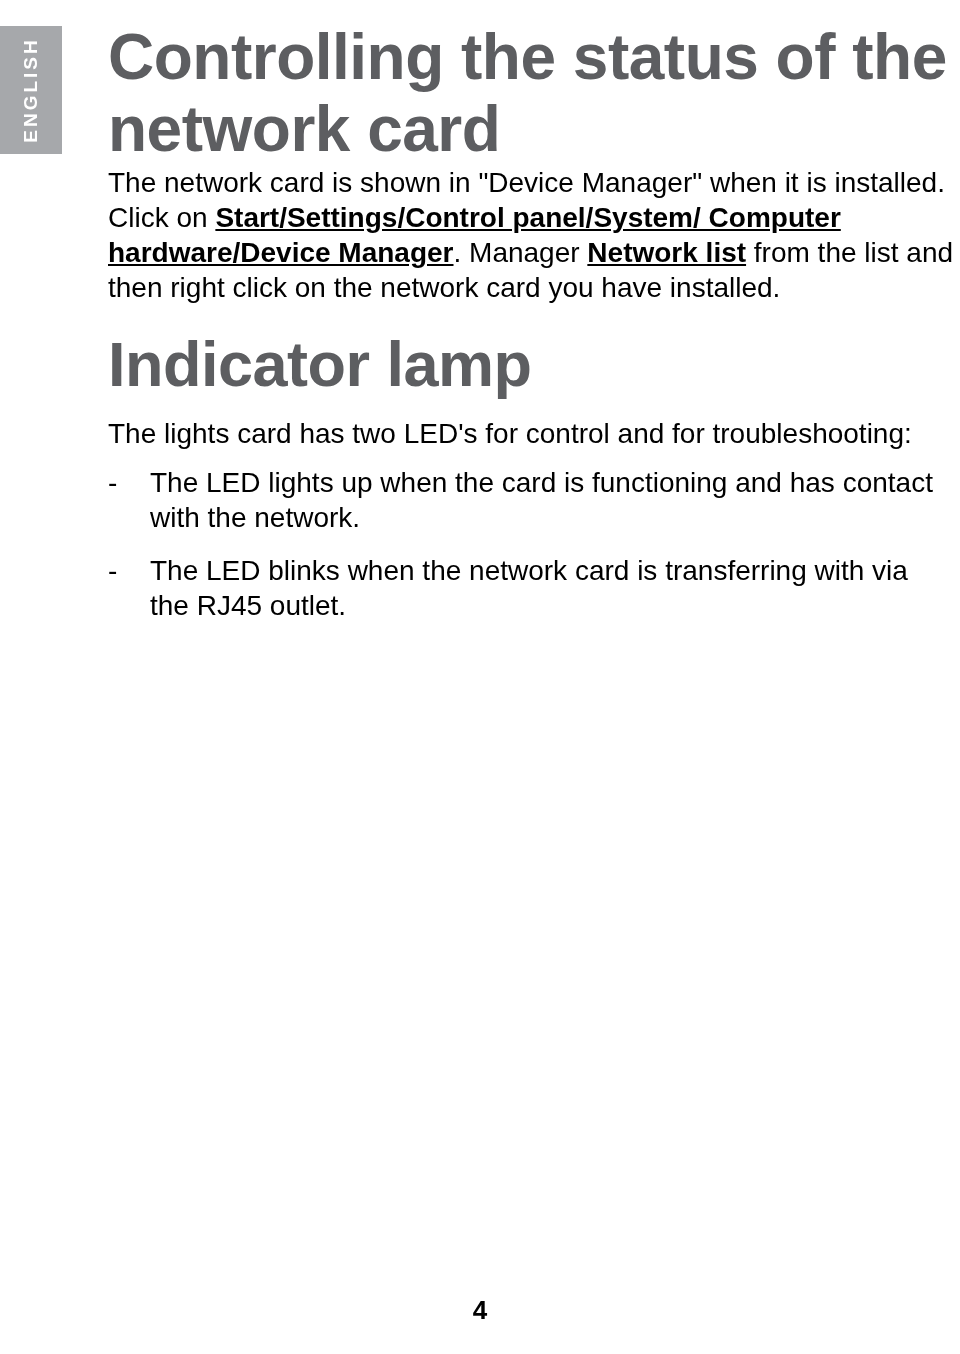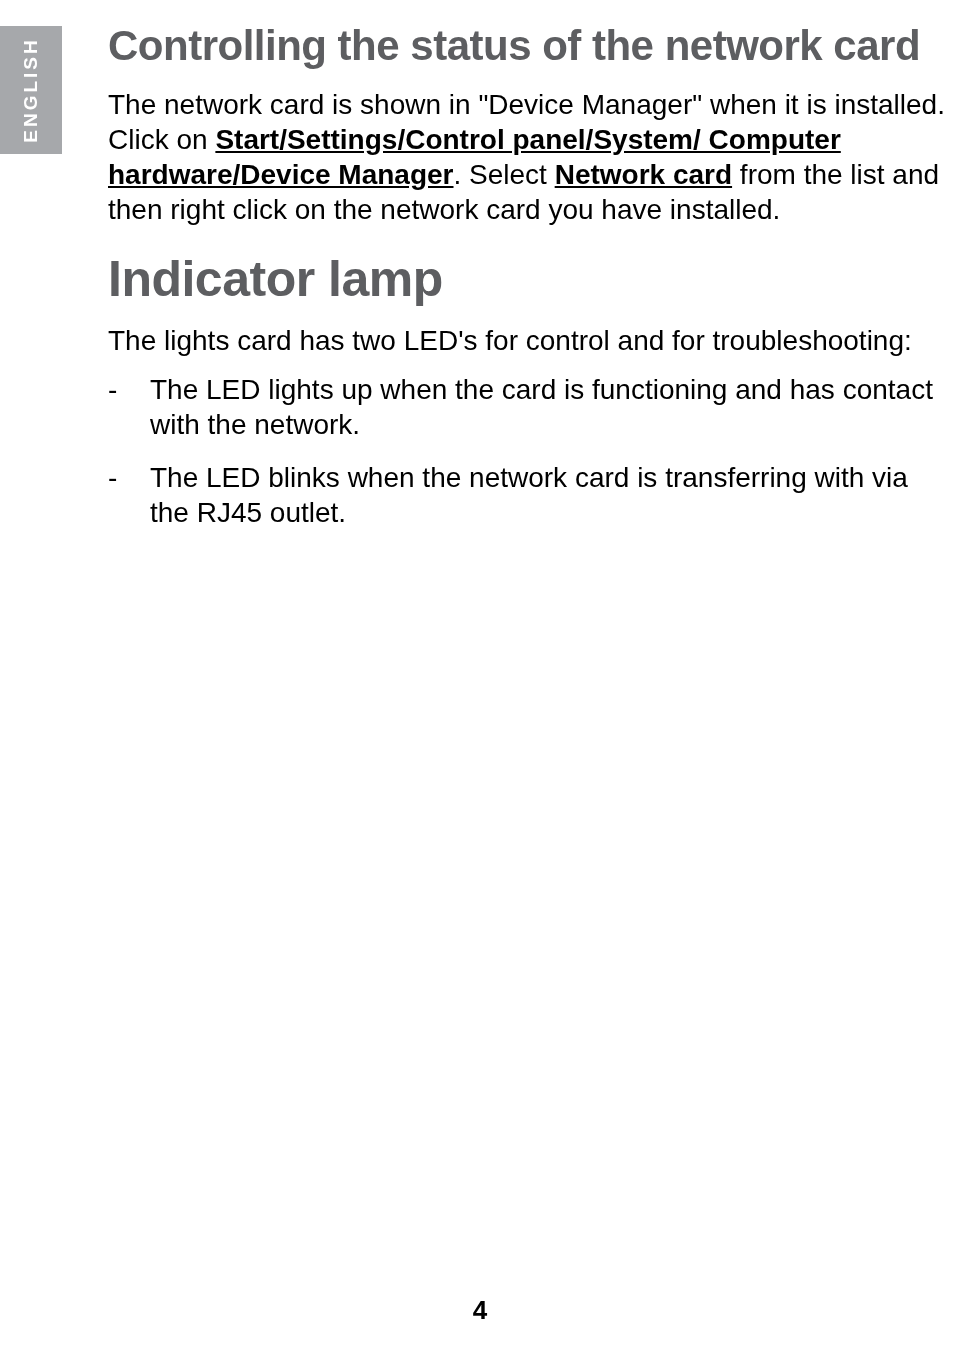--- a/index.html
+++ b/index.html
@@ -32,30 +32,29 @@
   }
   .content {
     margin-left: 108px;
     margin-right: 0;
     width: 852px;
   }
   h1 {
     font-family: Arial, Helvetica, sans-serif;
     font-weight: 800;
     color: #5d5e61;
-    font-size: 42px;
+    font-size: 64px;
     line-height: 1.12;
     letter-spacing: -0.5px;
-    margin-bottom: 18px;
   }
   h2 {
     font-family: Arial, Helvetica, sans-serif;
     font-weight: 800;
     color: #5d5e61;
-    font-size: 50px;
+    font-size: 63px;
     line-height: 1.12;
     letter-spacing: -0.5px;
     margin-top: 24px;
     margin-bottom: 16px;
   }
   p.body {
     font-size: 28px;
     line-height: 1.25;
     color: #000;
     margin-bottom: 0;
@@ -90,21 +89,21 @@
 
   <div class="side-label">
     <span>ENGLISH</span>
   </div>
 
   <div class="content">
 
     <h1>Controlling the status of the network card</h1>
 
     <p class="body">
-      <span>The network card is shown in "Device Manager" when it is installed. Click on </span><span class="bold">Start/Settings/Control panel/System/ Computer hardware/Device Manager</span><span>. Select </span><span class="bold">Network card</span><span> from the list and then right click on the network card you have installed.</span>
+      <span>The network card is shown in "Device Manager" when it is installed. Click on </span><span class="bold">Start/Settings/Control panel/System/ Computer hardware/Device Manager</span><span>. Manager </span><span class="bold">Network list</span><span> from the list and then right click on the network card you have installed.</span>
     </p>
 
     <h2>Indicator lamp</h2>
 
     <p class="body">The lights card has two LED's for control and for troubleshooting:</p>
 
     <div class="list">
       <div class="list-item">
         <div class="dash">-</div>
         <div class="txt">The LED lights up when the card is functioning and has contact with the network.</div>

